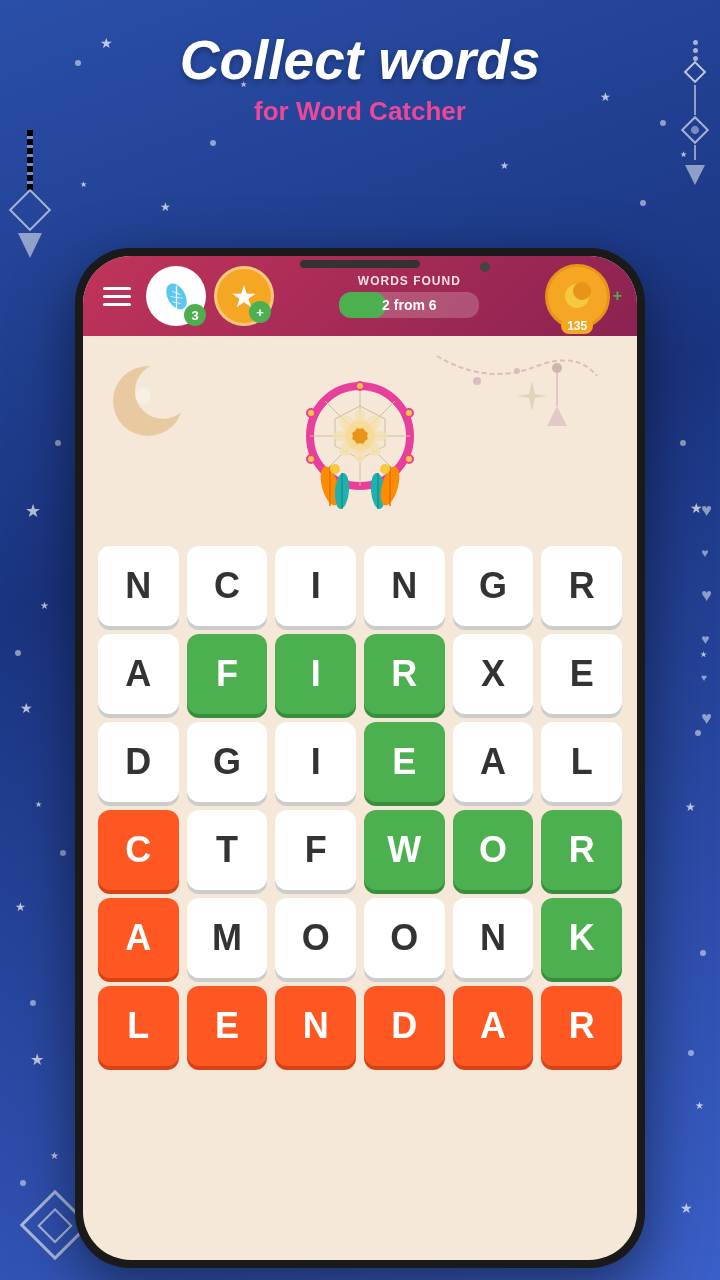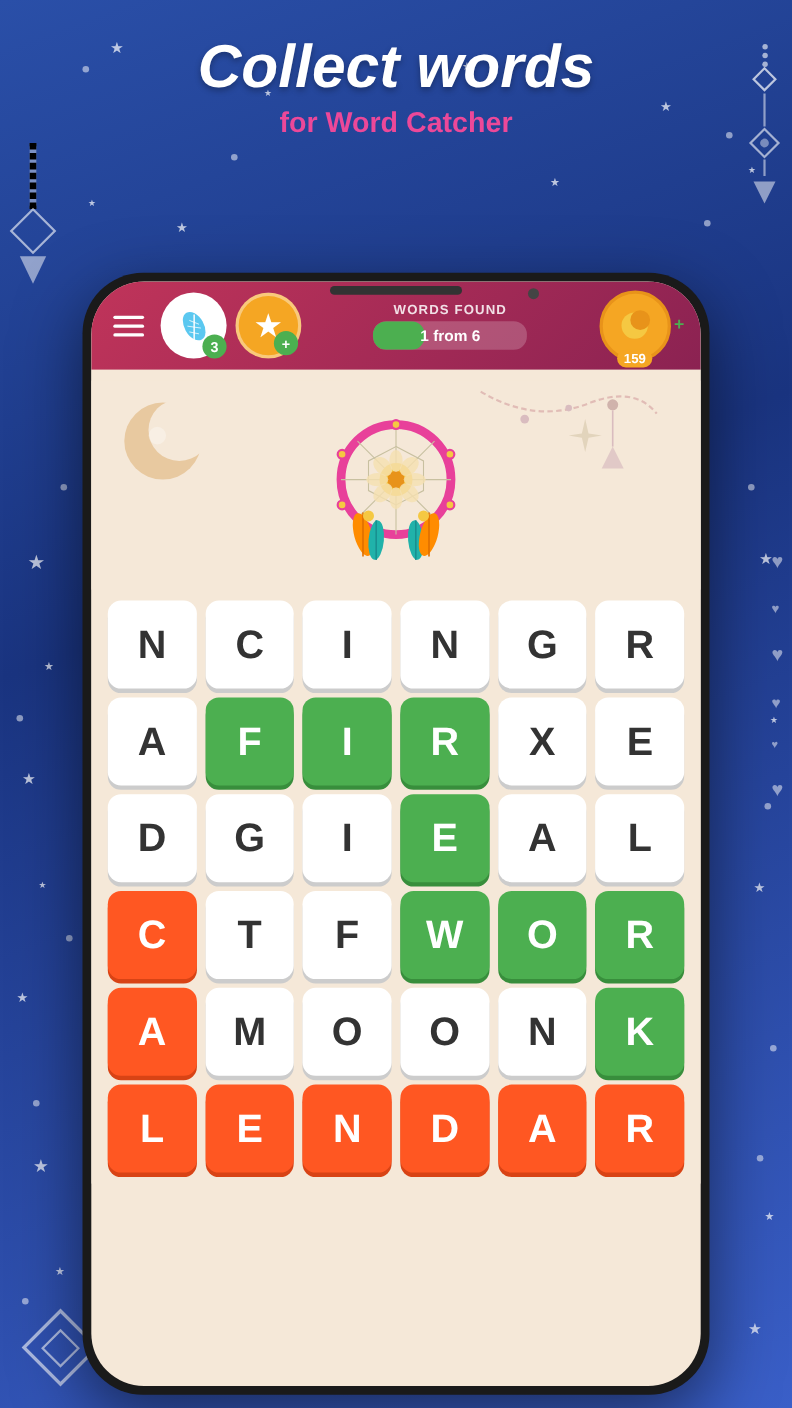--- a/index.html
+++ b/index.html
@@ -584,32 +584,32 @@
 
       <div class="header-badge-star">
         <span class="star-icon-large">★</span>
         <div class="badge-plus">+</div>
       </div>
 
       <div class="words-found-area">
         <div class="words-found-label">WORDS FOUND</div>
         <div class="words-found-bar-container">
           <div class="words-found-bar-fill"></div>
-          <span class="words-found-text">1 from 6</span>
+          <span class="words-found-text">2 from 6</span>
         </div>
       </div>
 
       <div class="coins-wrapper">
         <div class="coins-area">
 
           <svg width="30" height="30" viewBox="0 0 30 30">
             <circle cx="15" cy="15" r="12" fill="#f5c842"></circle>
             <circle cx="20" cy="10" r="9" fill="#e8931a"></circle>
           </svg>
-          <div class="coins-count">159</div>
+          <div class="coins-count">135</div>
         </div>
         <span class="coins-plus">+</span>
       </div>
     </div>
 
     <div class="game-area">
 
       <div class="dreamcatcher-area">
 
         <svg class="moon-deco" viewBox="0 0 80 80">

